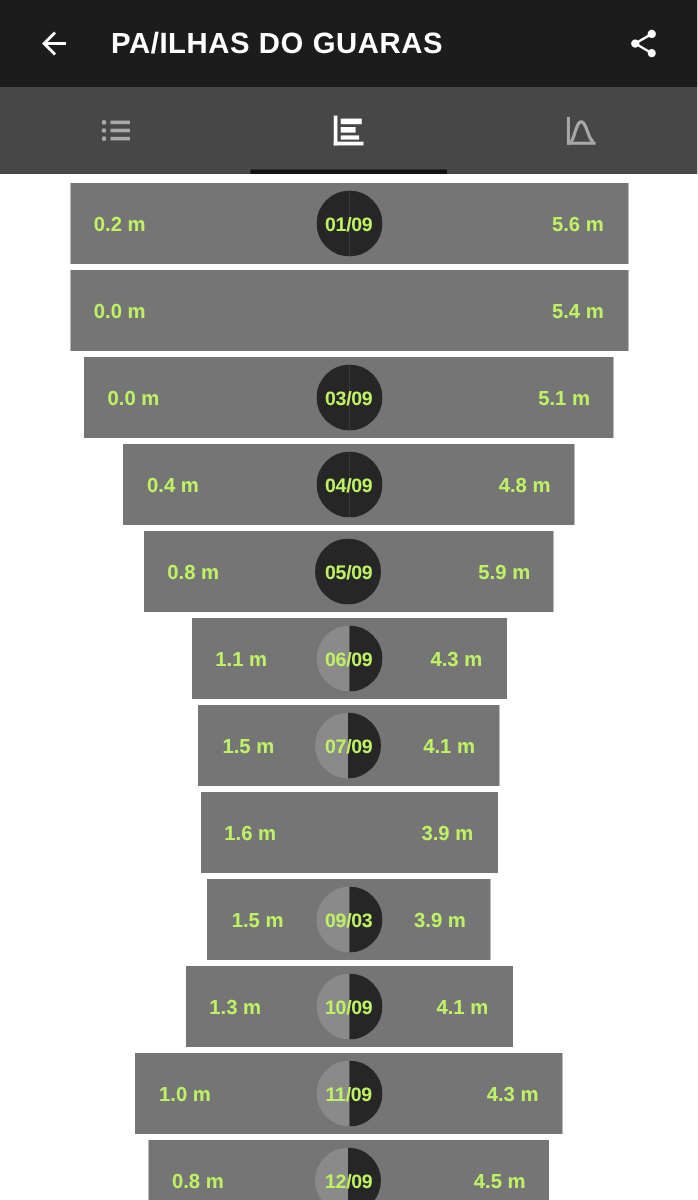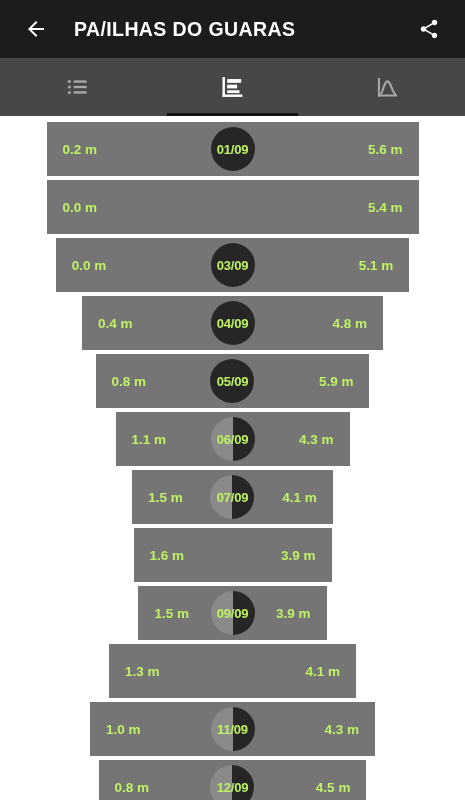--- a/index.html
+++ b/index.html
@@ -224,21 +224,21 @@
         <span class="tide-min">0.8 m</span>
         <span class="tide-max">5.9 m</span>
         <div class="moon">
           <div class="moon-half-left" style="background: rgb(38, 38, 38);"></div>
           <div class="moon-half-right" style="background: rgb(38, 38, 38);"></div>
           <span class="moon-date">05/09</span>
         </div>
       </div>
     </div>
     <div class="tide-row">
-      <div class="tide-bar" style="width: 234px; background: rgb(117, 117, 117);">
+      <div class="tide-bar" style="width: 210px; background: rgb(117, 117, 117);">
         <span class="tide-min">1.1 m</span>
         <span class="tide-max">4.3 m</span>
         <div class="moon">
           <div class="moon-half-left" style="background: rgb(138, 138, 138);"></div>
           <div class="moon-half-right" style="background: rgb(38, 38, 38);"></div>
           <span class="moon-date">06/09</span>
         </div>
       </div>
     </div>
     <div class="tide-row">
@@ -258,28 +258,33 @@
         <span class="tide-max">3.9 m</span>
       </div>
     </div>
     <div class="tide-row">
       <div class="tide-bar" style="width: 188.1px; background: rgb(117, 117, 117);">
         <span class="tide-min">1.5 m</span>
         <span class="tide-max">3.9 m</span>
         <div class="moon">
           <div class="moon-half-left" style="background: rgb(138, 138, 138);"></div>
           <div class="moon-half-right" style="background: rgb(38, 38, 38);"></div>
-          <span class="moon-date">09/09</span>
-        </div>
-      </div>
-    </div>
-    <div class="tide-row">
-      <div class="tide-bar" style="width: 247px; background: rgb(117, 117, 117);">
+          <span class="moon-date">09/03</span>
+        </div>
+      </div>
+    </div>
+    <div class="tide-row">
+      <div class="tide-bar" style="width: 218px; background: rgb(117, 117, 117);">
         <span class="tide-min">1.3 m</span>
         <span class="tide-max">4.1 m</span>
+        <div class="moon">
+          <div class="moon-half-left" style="background: rgb(138, 138, 138);"></div>
+          <div class="moon-half-right" style="background: rgb(38, 38, 38);"></div>
+          <span class="moon-date">10/09</span>
+        </div>
       </div>
     </div>
     <div class="tide-row">
       <div class="tide-bar" style="width: 285px; background: rgb(117, 117, 117);">
         <span class="tide-min">1.0 m</span>
         <span class="tide-max">4.3 m</span>
         <div class="moon">
           <div class="moon-half-left" style="background: rgb(138, 138, 138);"></div>
           <div class="moon-half-right" style="background: rgb(38, 38, 38);"></div>
           <span class="moon-date">11/09</span>

